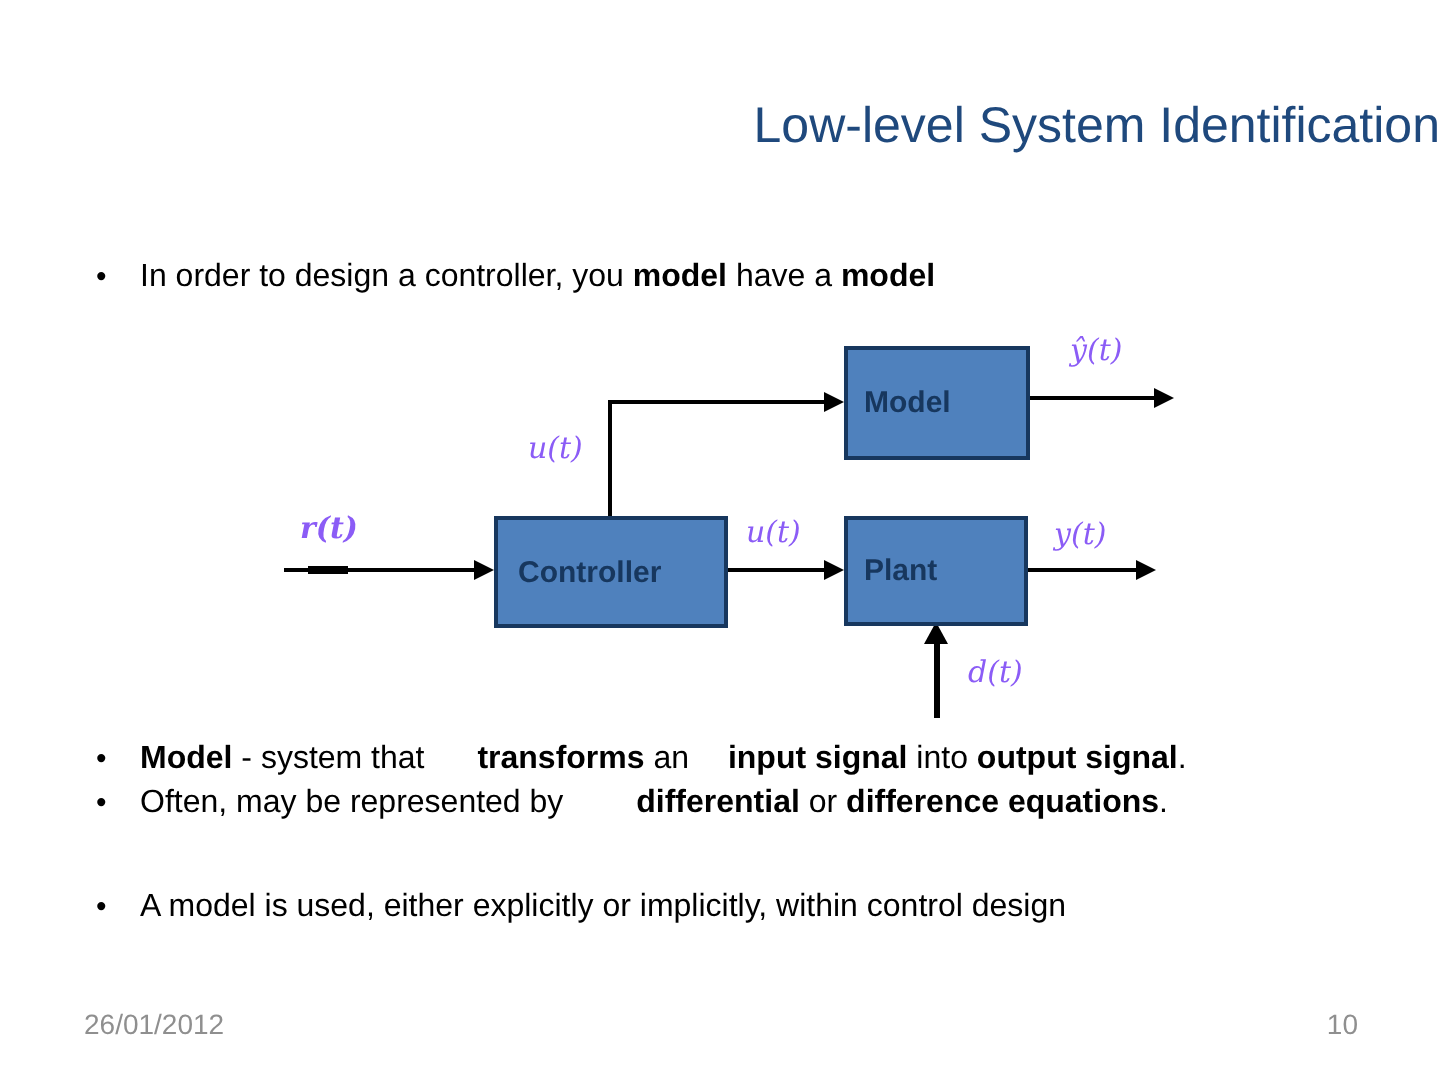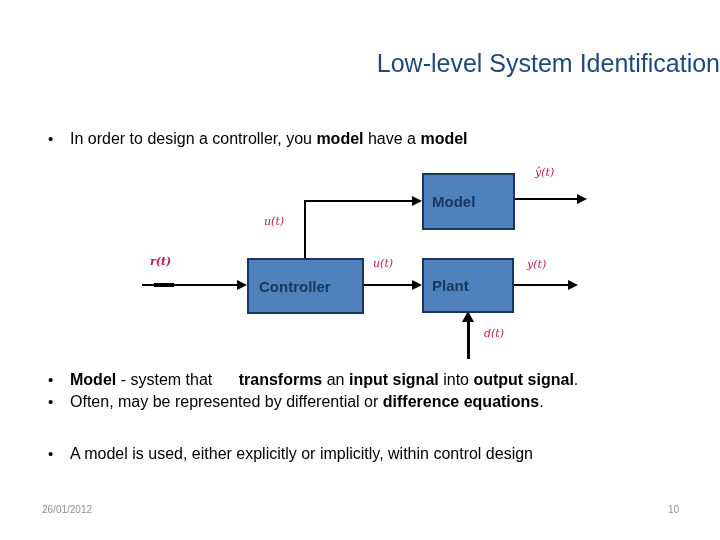--- a/index.html
+++ b/index.html
@@ -35,23 +35,23 @@
   .dbox-controller{left:247px;top:258px;width:117px;height:56px;padding-left:10px;text-align:center;}
   .dbox-model{left:422px;top:173px;width:93px;height:57px;padding-left:8px;}
   .dbox-plant{left:422px;top:258px;width:92px;height:55px;padding-left:8px;}
   .line{position:absolute;background:var(--line-color);}
   .arr-r{position:absolute;width:0;height:0;border-left:10px solid var(--line-color);
          border-top:5px solid transparent;border-bottom:5px solid transparent;}
   .arr-u{position:absolute;width:0;height:0;border-bottom:11px solid var(--line-color);
          border-left:6px solid transparent;border-right:6px solid transparent;}
   .sig{
     position:absolute;font-family:"DejaVu Serif",serif;font-style:italic;
-    font-size:11px;color:#be185d;white-space:nowrap;
+    font-size:15px;color:#8b5cf6;white-space:nowrap;
   }
-  .footer{position:absolute;font-size:10px;color:var(--footer-color);}
+  .footer{position:absolute;font-size:14px;color:var(--footer-color);}
   .footer-date{left:42px;top:504px;}
   .footer-page{right:41px;top:504px;}
 </style>
 </head>
 <body>
 
 <div class="slide">
 
   <h1 class="title">Low-level System Identification</h1>
 
@@ -94,26 +94,26 @@
     <div class="dbox dbox-model">
       <span>Model</span>
     </div>
     <div class="dbox dbox-plant">
       <span>Plant</span>
     </div>
   </div>
 
   <div class="bullet b2">
     <span class="dot">•</span>
-    <span><span style="font-weight: bold;">Model</span><span> - system that </span><span style="font-weight: bold; margin-left: 22px;">transforms</span><span> an </span><span style="font-weight: bold;">input signal</span><span> into </span><span style="font-weight: bold;">output signal</span><span>.</span></span>
+    <span><span style="font-weight: bold;">Model</span><span> - system that </span><span style="font-weight: bold; margin-left: 22px;">transforms</span><span> an </span><span style="font-weight: bold; margin-left: 15px;">input signal</span><span> into </span><span style="font-weight: bold;">output signal</span><span>.</span></span>
   </div>
 
   <div class="bullet b3">
     <span class="dot">•</span>
-    <span><span>Often, may be represented by </span><span style="font-weight: normal;">differential</span><span> or </span><span style="font-weight: bold;">difference equations</span><span>.</span></span>
+    <span><span>Often, may be represented by </span><span style="font-weight: bold; margin-left: 32px;">differential</span><span> or </span><span style="font-weight: bold;">difference equations</span><span>.</span></span>
   </div>
 
   <div class="bullet b4">
     <span class="dot">•</span>
     <span><span>A model is used, either explicitly or implicitly, within control design</span></span>
   </div>
 
   <span class="footer footer-date">26/01/2012</span>
   <span class="footer footer-page">10</span>
 

